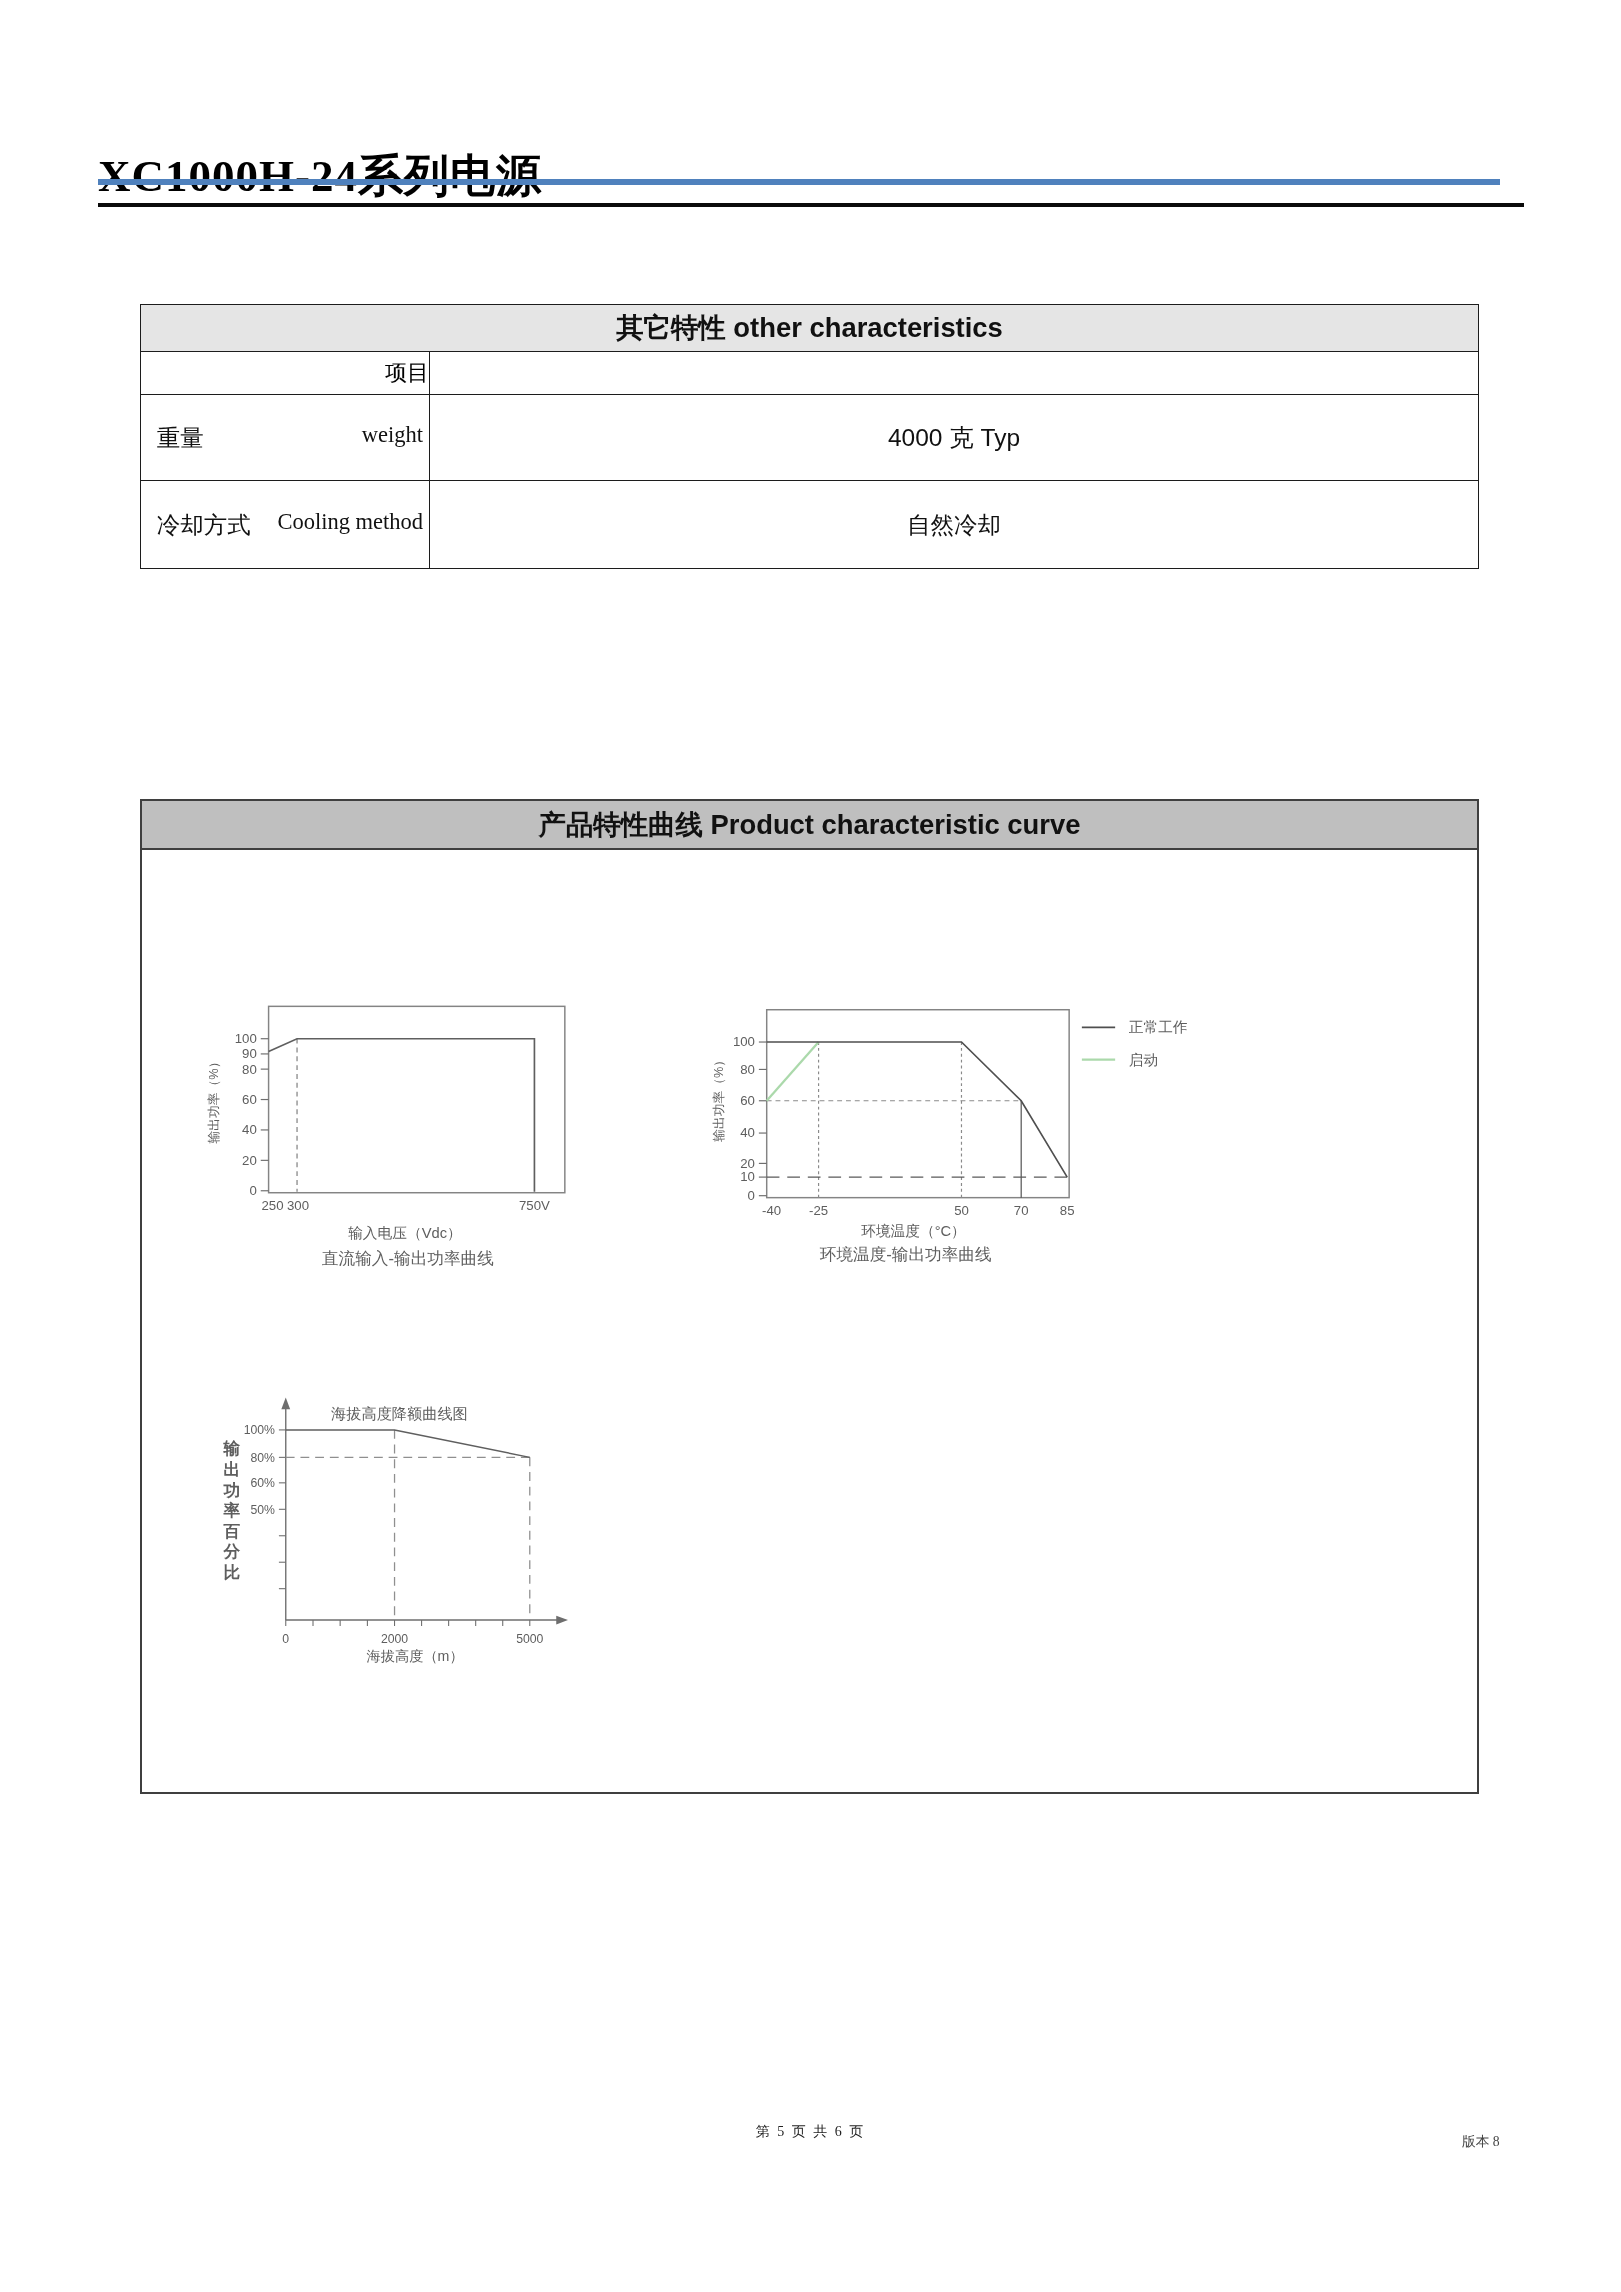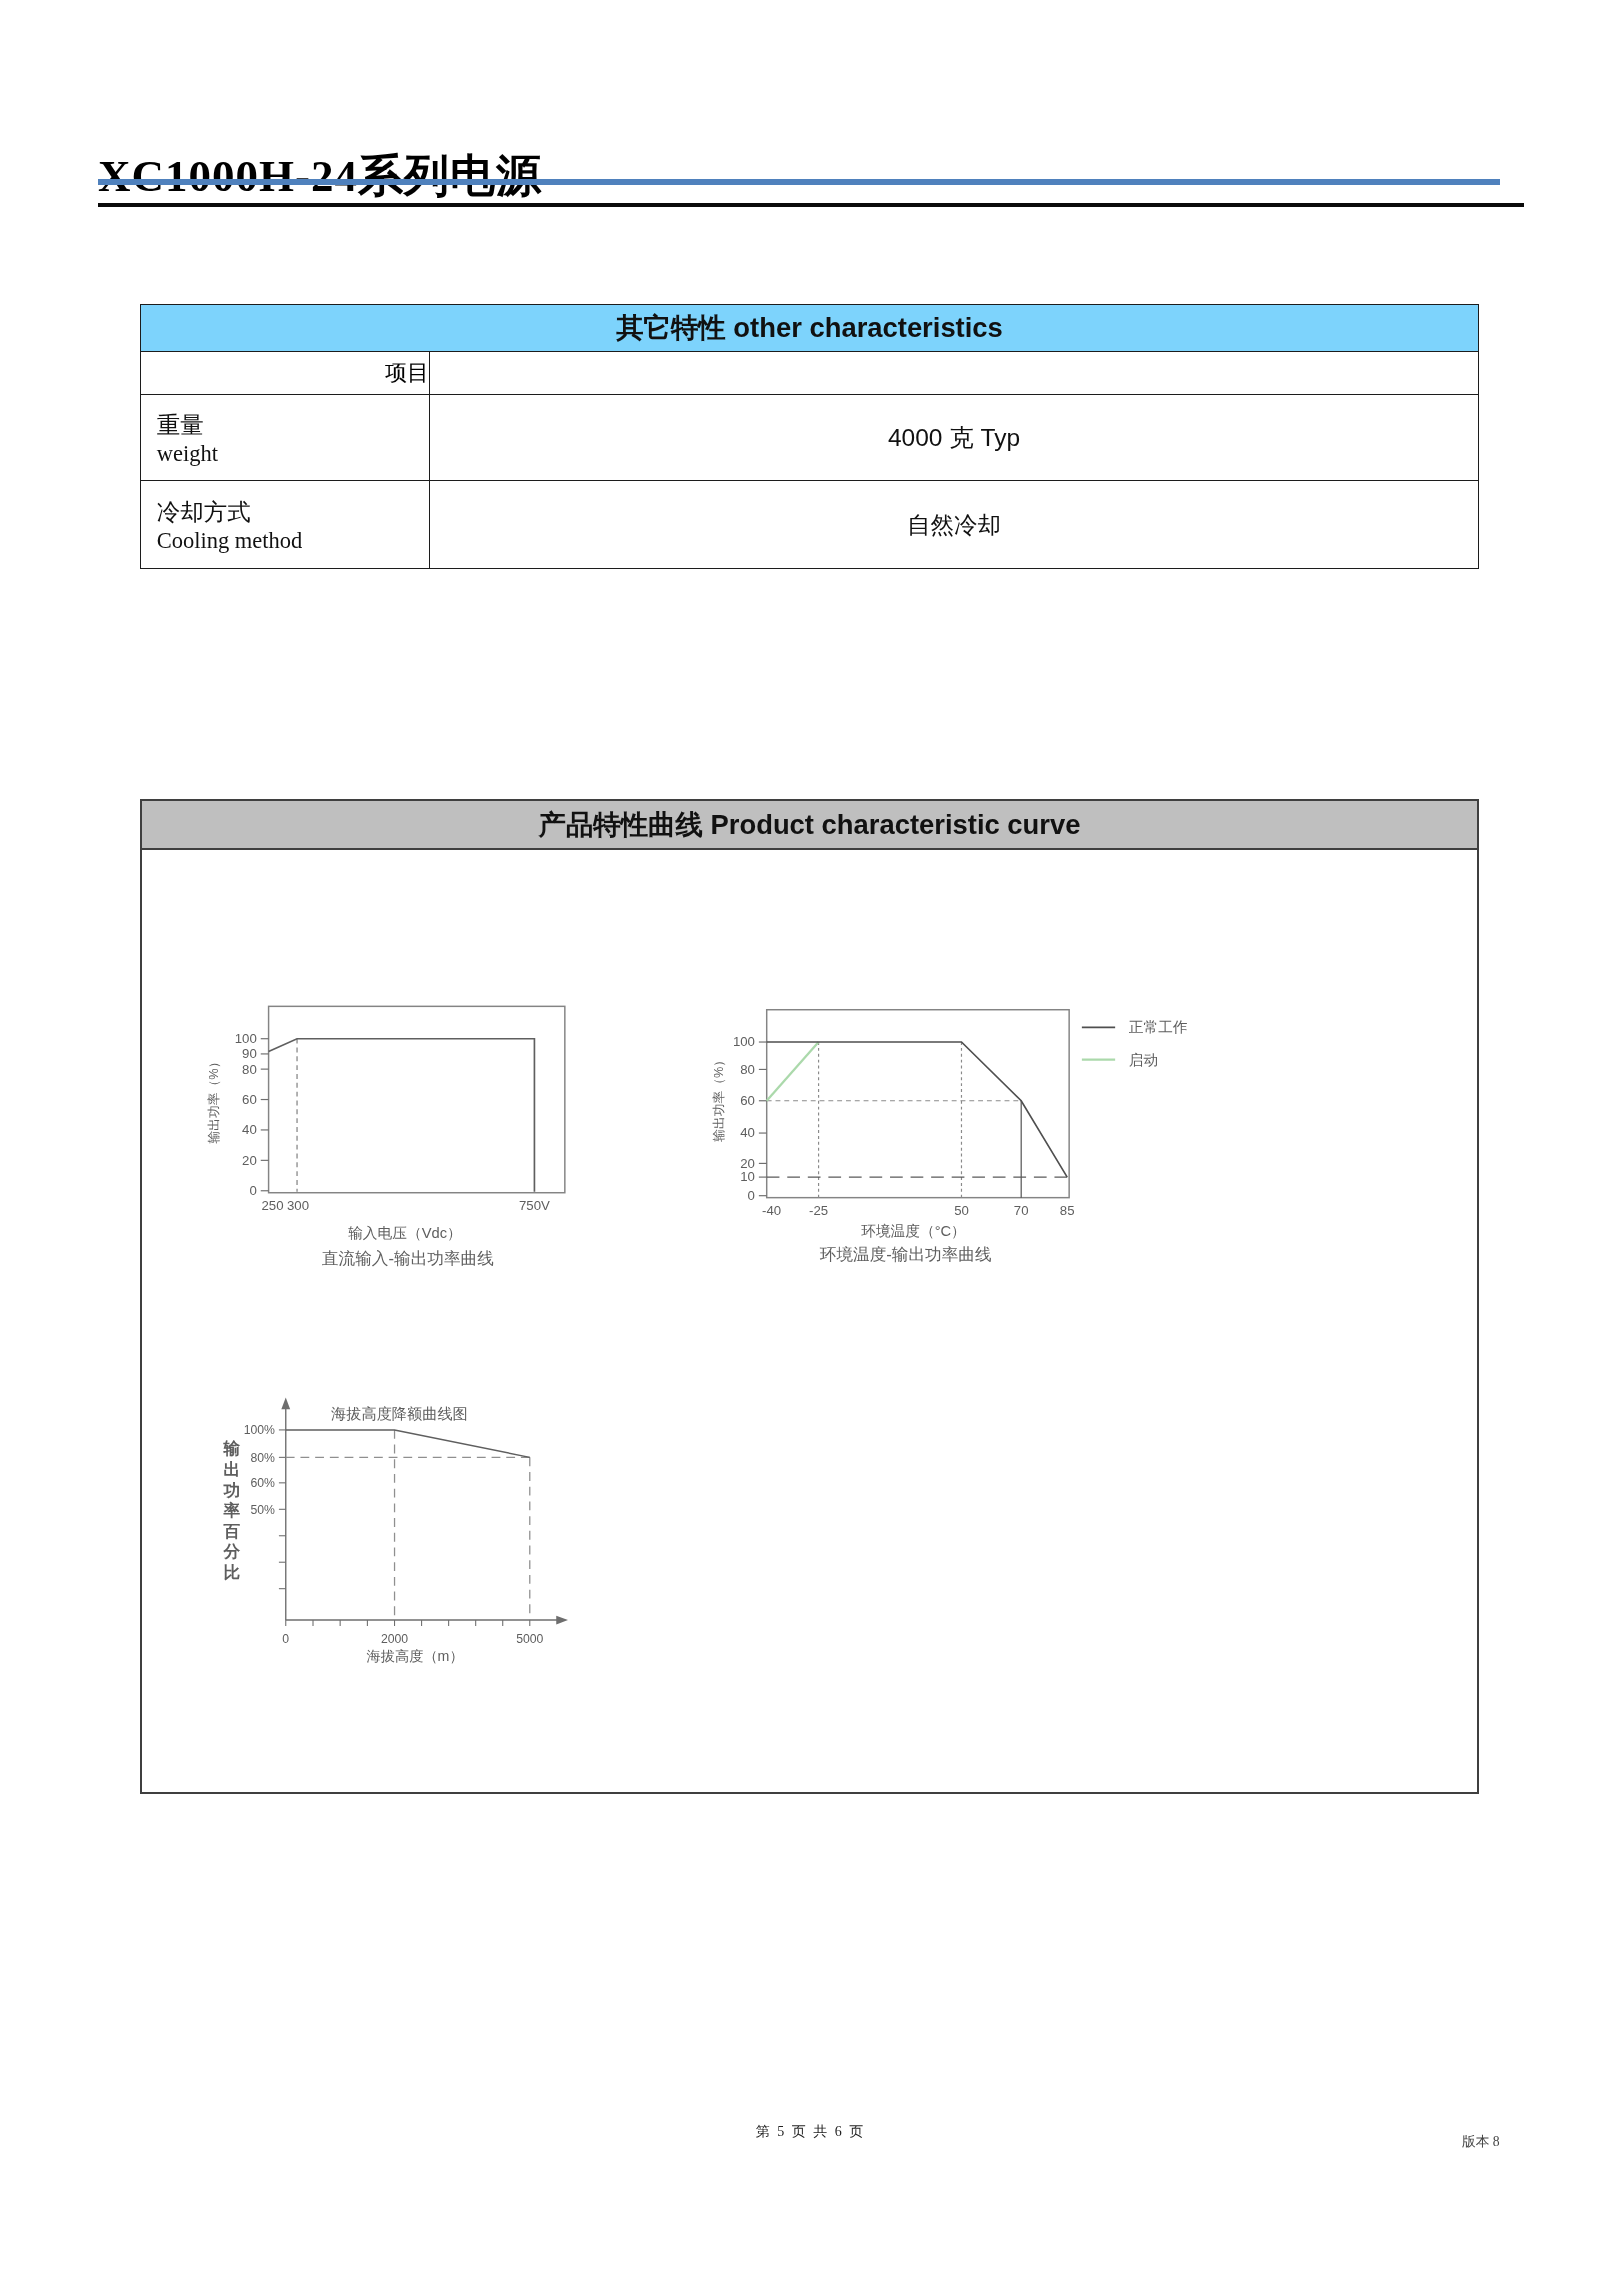--- a/index.html
+++ b/index.html
@@ -17,21 +17,21 @@
   #rule-blue{left:98px;top:179px;width:1402px;height:5.9px;}
   #rule-black{left:98px;top:203px;width:1426px;height:3.9px;background:#0a0a0a;}
   
   table.spec{border-collapse:collapse;table-layout:fixed;}
   table.spec td,table.spec th{border:1.6px solid #1c1c1c;padding:0;vertical-align:middle;}
   .thead{
     font-size:27.4px;font-weight:bold;text-align:center;
     font-family:"Liberation Sans","DejaVu Sans",sans-serif;color:#111;
   }
   .cell-label{
-    display:flex;flex-direction:column;justify-content:space-between;
+    display:flex;flex-direction:row;justify-content:space-between;
     padding:9.8px 5.9px 9.8px 15.7px;box-sizing:border-box;height:100%;
   }
   .lab-cn{font-size:23.5px;color:#111;}
   .lab-en{font-size:22.5px;color:#111;}
   .cell-val{text-align:center;font-size:23.5px;color:#111;}
   .val-sans{font-family:"Liberation Sans","DejaVu Sans",sans-serif;font-size:24.5px;}
   .val-serif{font-family:"Liberation Serif","DejaVu Serif",serif;font-size:24.5px;}
   .item-cell{text-align:right;font-size:22px;}
   
   #charts-box{
@@ -62,21 +62,21 @@
 <div id="rule-blue" class="abs" style="background:#4F81BD;"></div>
 <div id="rule-black" class="abs"></div>
 
 <table class="spec abs" style="left:140px;top:304px;width:1339px;">
   <colgroup>
       <col style="width:289px">
       <col>
     </colgroup>
   <tbody>
       <tr style="height:47px;">
-    <th colspan="2" class="thead" style="background:#7dd3fc;margin-left:20px;">其它特性 other characteristics</th>
+    <th colspan="2" class="thead" style="background:#e5e5e5;margin-left:20px;">其它特性 other characteristics</th>
   </tr>
   <tr style="height:43px;">
     <td class="item-cell">项目</td>
     <td></td>
   </tr>
   <tr style="height:86px;">
     <td>
           <div class="cell-label">
       <span class="lab-cn">重量</span>
       <span class="lab-en">weight</span>

